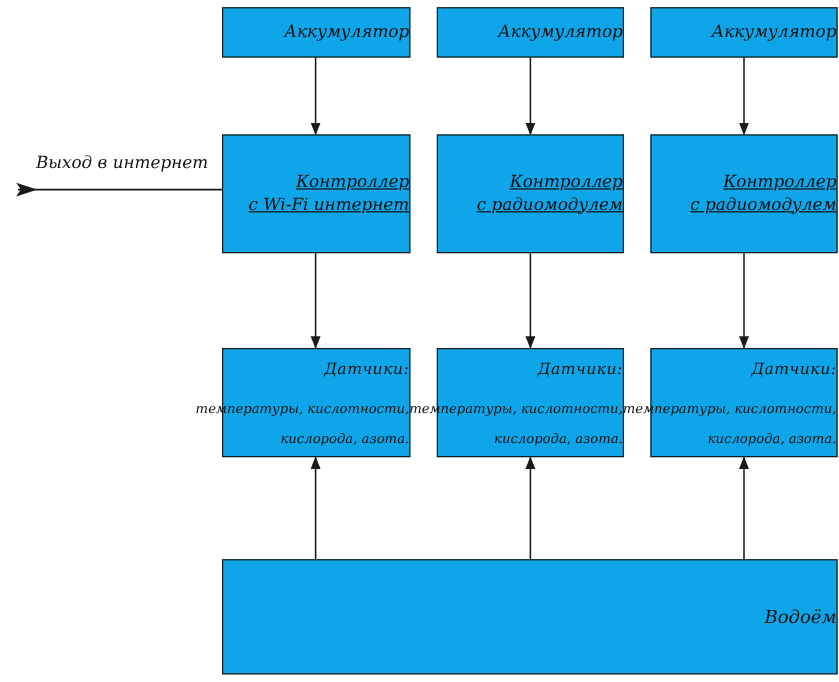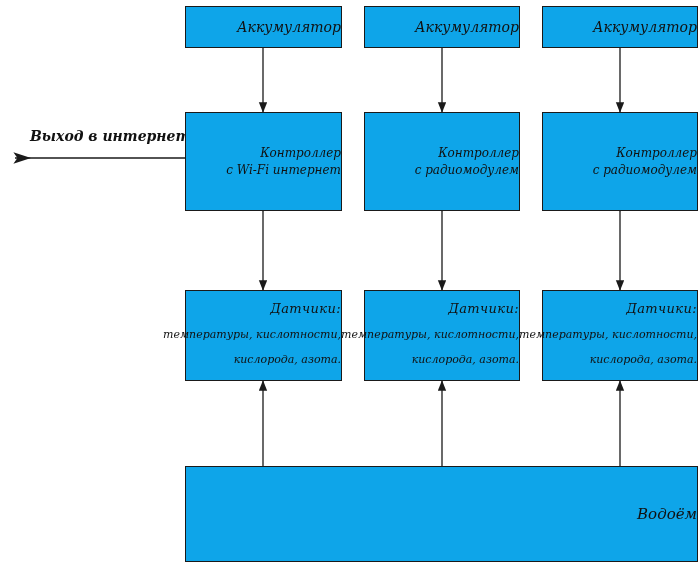--- a/index.html
+++ b/index.html
@@ -30,47 +30,48 @@
     line-height: 1.35;
   }
   .box .line {
     display: block;
     white-space: nowrap;
   }
   .box-battery {
     font-size: 14px;
   }
   .box-controller {
-    font-size: 12px;
+    font-size: 14px;
+    text-decoration: underline;
   }
   .box-sensors {
     font-size: 13px;
     justify-content: flex-start;
     padding-top: 9px;
   }
   .box-sensors .title {
     font-size: 13px;
+    margin-bottom: 6px;
     letter-spacing: .4px;
   }
   .box-sensors .sub {
     font-size: 11px;
     line-height: 1.55;
     margin-top: 8px;
   }
   .box-pond {
     font-size: 15px;
   }
   .label-free {
     position: absolute;
     font-family: "DejaVu Serif", serif;
     font-style: italic;
     font-size: 14px;
     color: #111111;
     white-space: nowrap;
-    font-weight: bold;
   }
   svg.wires {
     position: absolute;
     left: 0;
     top: 0;
     width: 699px;
     height: 568px;
     pointer-events: none;
   }
 </style>

